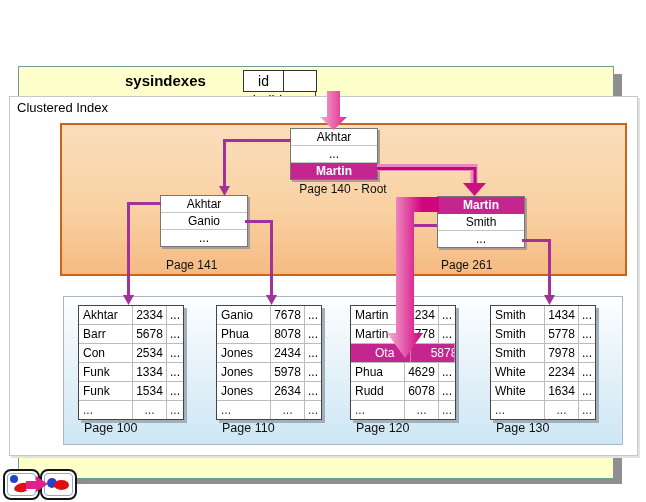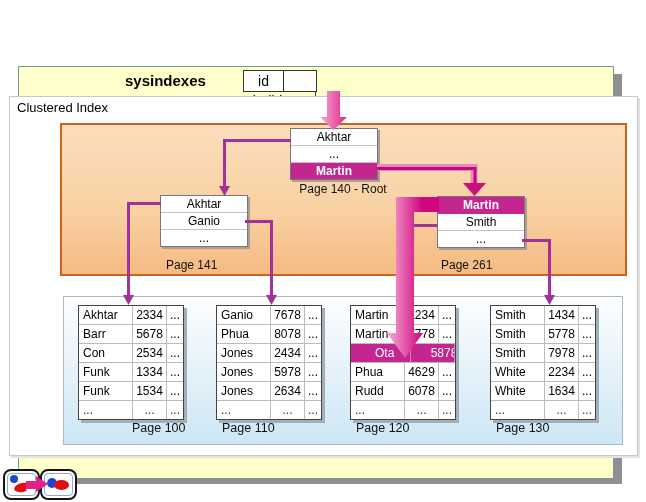--- a/index.html
+++ b/index.html
@@ -57,21 +57,21 @@
   .lrow{display:flex;height:18px;line-height:18px;border-bottom:1px solid #bbb;}
   .lrow:last-child{border-bottom:none;color:#333;}
   .lc{overflow:hidden;}
   .lc-name{width:49px;padding-left:4px;border-right:1px solid #bbb;}
   .lc-val{width:33px;text-align:center;border-right:1px solid #bbb;}
   .lc-dots{flex:1;text-align:center;}
   .lrow.hl{background:#C4258F;color:#fff;}
   .lrow.hl .lc-name,.lrow.hl .lc-val{border-right-color:#d880bc;margin-left:20px;}
   #ltable-0{left:78px;} #ltable-1{left:216px;} #ltable-2{left:350px;} #ltable-3{left:490px;}
   .leafcap{position:absolute;top:421px;font-size:12.5px;color:#101010;}
-  #lcap-0{left:84px;margin-left:48px;} #lcap-1{left:222px;} #lcap-2{left:356px;} #lcap-3{left:496px;}
+  #lcap-0{left:84px;} #lcap-1{left:222px;} #lcap-2{left:356px;} #lcap-3{left:496px;}
 
   
   #arrows{position:absolute;left:0;top:0;width:646px;height:502px;z-index:50;pointer-events:none;}
 
   
   .navbtn{position:absolute;width:33px;height:27px;background:#fff;border:2px solid #151515;
           border-radius:8px;z-index:60;}
   #navbtn-0{left:3px;top:469px;} #navbtn-1{left:40px;top:469px;}
   .nav-frame{position:absolute;left:2px;top:2px;right:2px;bottom:2px;border:1px solid #8ea6d8;border-radius:4px;}
   .blue-dot{position:absolute;width:8px;height:8px;border-radius:50%;background:#2244CC;left:5px;top:4px;}

